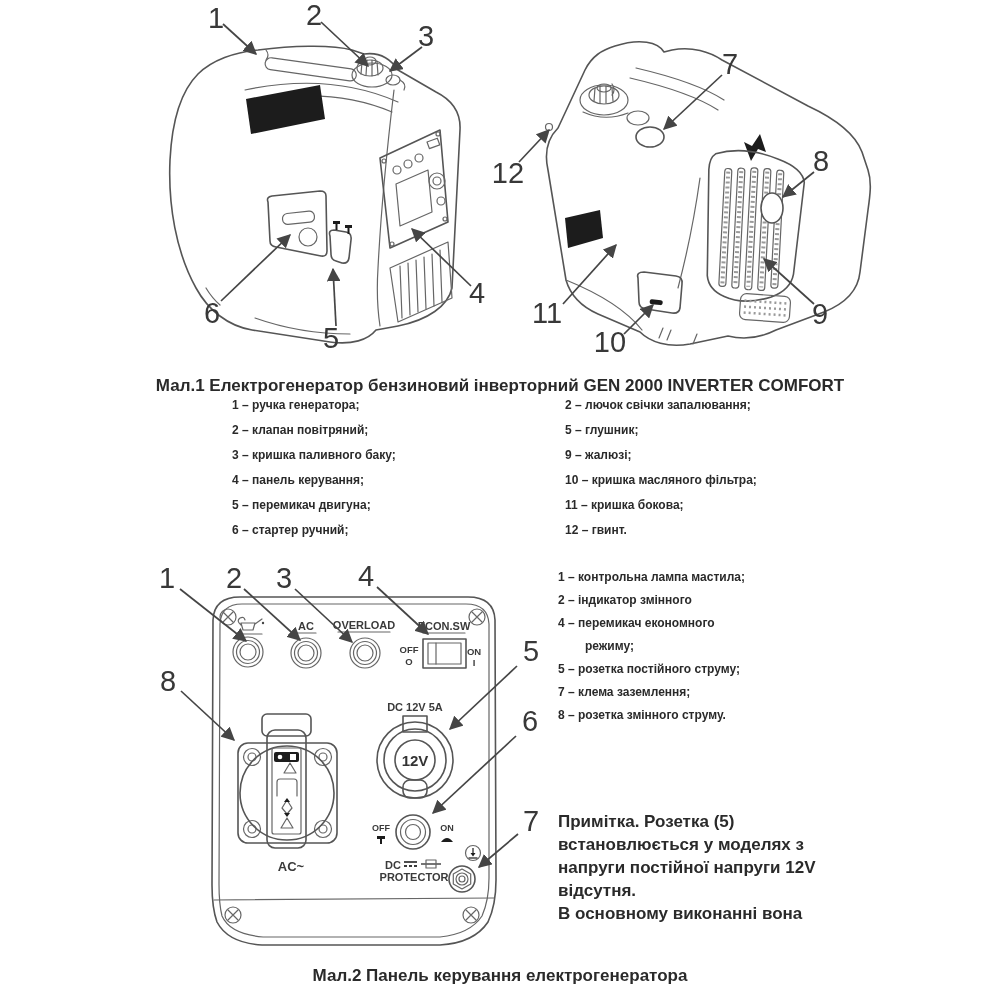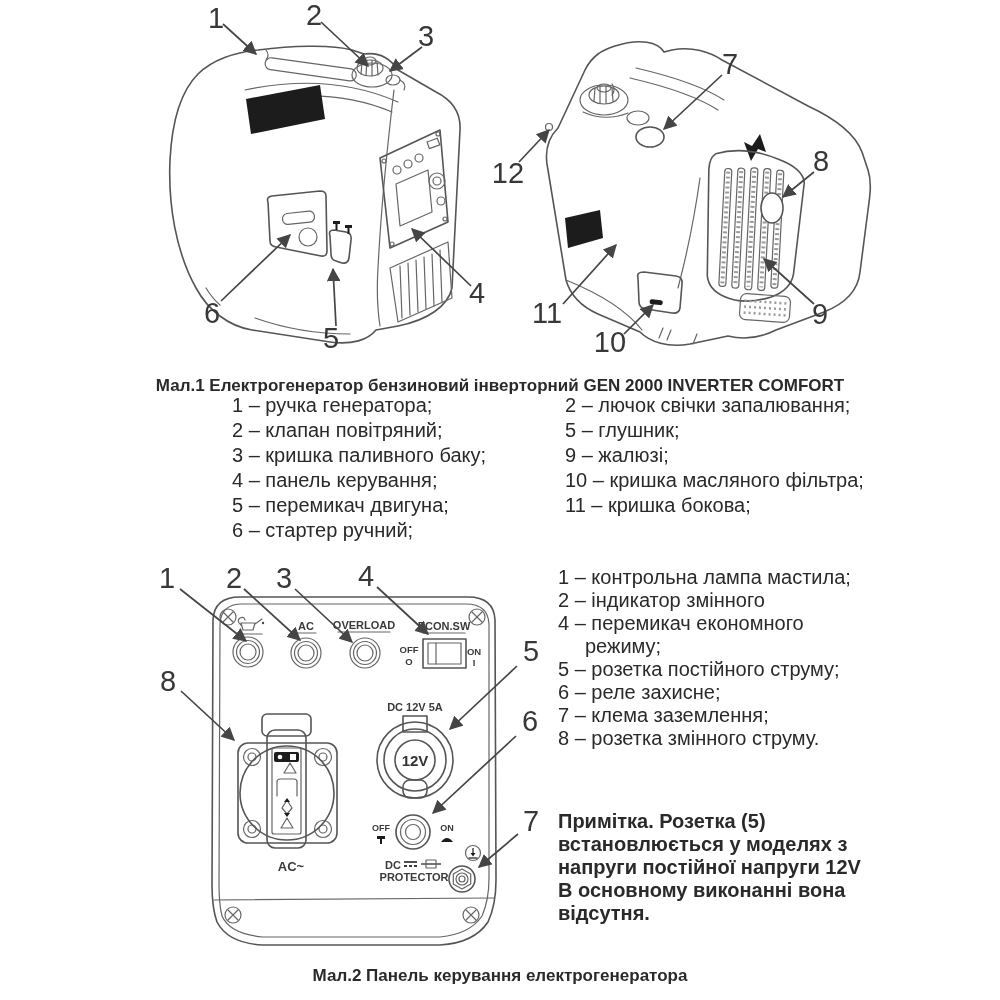--- a/index.html
+++ b/index.html
@@ -1,25 +1,25 @@
 <!DOCTYPE html>
 <html><head>
 <meta charset="utf-8">
 <style>
   html,body{margin:0;padding:0;background:#ffffff;}
   .page{position:relative;width:1000px;height:1000px;background:#fff;overflow:hidden;
         font-family:"Liberation Sans",sans-serif;color:#2a2a2a;}
   .abs{position:absolute;}
   .caption{width:1000px;text-align:center;font-size:17px;font-weight:bold;}
-  .legend{font-size:20px;font-weight:normal;}
+  .legend{font-size:12px;font-weight:bold;}
   .legend .line{white-space:nowrap;}
   .lh25 .line{line-height:25px;}
   .lh23 .line{line-height:23px;}
   .cont{padding-left:27px;}
-  .note{font-size:20px;font-weight:bold;}
+  .note{font-size:17px;font-weight:bold;}
   .note .line{line-height:23px;white-space:nowrap;}
   svg{position:absolute;overflow:visible;}
   svg text{font-family:"Liberation Sans",sans-serif;fill:#333;}
   .pl{font-weight:bold;fill:#3a3a3a;}
   .callout{font-size:29px;font-weight:400;fill:#383838;}
   .ln{stroke:#555;fill:none;stroke-width:1.6;stroke-linejoin:round;stroke-linecap:round;}
   .ln2{stroke:#666;fill:none;stroke-width:1.2;stroke-linejoin:round;stroke-linecap:round;}
   .arrow{stroke:#454545;stroke-width:1.7;fill:none;}
   .blk{fill:#1c1c1c;stroke:none;}
 </style>
@@ -190,20 +190,21 @@
     <div class="line">4 – панель керування;</div>
     <div class="line">5 – перемикач двигуна;</div>
     <div class="line">6 – стартер ручний;</div>
   </div>
   <div class="abs legend lh25" style="left:565px;top:393px;width:340px;">
     <div class="line">2 – лючок свічки запалювання;</div>
     <div class="line">5 – глушник;</div>
     <div class="line">9 – жалюзі;</div>
     <div class="line">10 – кришка масляного фільтра;</div>
     <div class="line">11 – кришка бокова;</div>
+    <div class="line">12 – гвинт.</div>
   </div>
 
   <svg class="abs" style="left:140px;top:555px;" width="420" height="405" viewBox="140 555 420 405">
     <defs>
       <marker id="ah2" viewBox="0 0 10 10" refX="9" refY="5" markerWidth="8" markerHeight="8" orient="auto">
         <path d="M0,0 L10,5 L0,10 Z" fill="#454545"></path>
       </marker>
     </defs>
 
     <g>
@@ -363,28 +364,27 @@
       <text class="callout" x="168" y="691">8</text>
     </g>
   </svg>
 
   <div class="abs legend lh23" style="left:558px;top:566px;width:300px;">
     <div class="line">1 – контрольна лампа мастила;</div>
     <div class="line">2 – індикатор змінного</div>
     <div class="line">4 – перемикач економного</div>
     <div class="line cont">режиму;</div>
     <div class="line">5 – розетка постійного струму;</div>
-    <div class="line">6 – реле захисне;</div>
     <div class="line">7 – клема заземлення;</div>
     <div class="line">8 – розетка змінного струму.</div>
   </div>
 
   <div class="abs note" style="left:558px;top:810px;width:320px;">
     <div class="line">Примітка. Розетка (5)</div>
     <div class="line">встановлюється у моделях з</div>
     <div class="line">напруги постійної напруги 12V</div>
+    <div class="line">відсутня.</div>
     <div class="line">В основному виконанні вона</div>
-    <div class="line">відсутня.</div>
   </div>
 
   <div class="abs caption" style="top:966px;">Мал.2 Панель керування електрогенератора</div>
 
 </div>
 
 </body></html>

